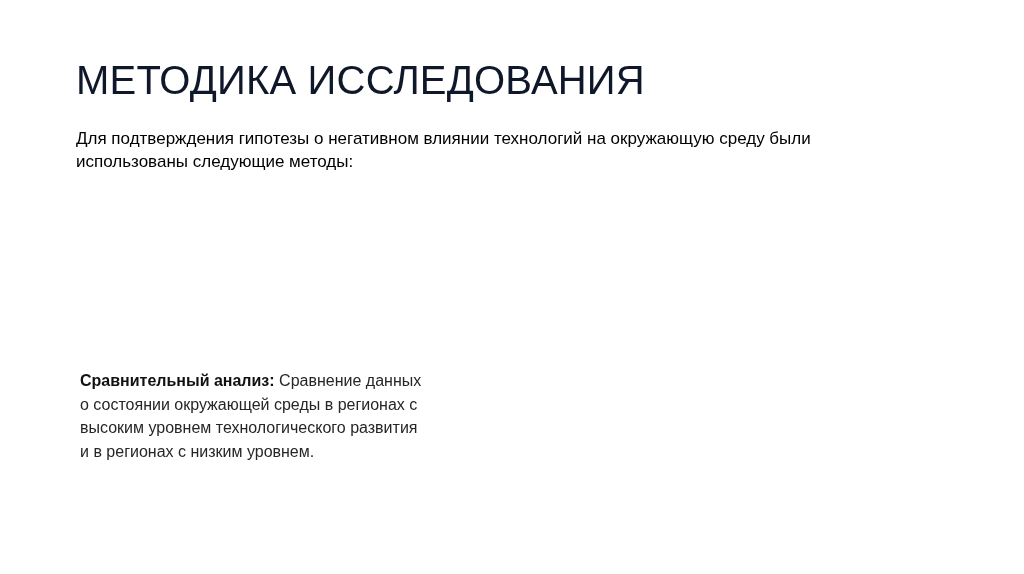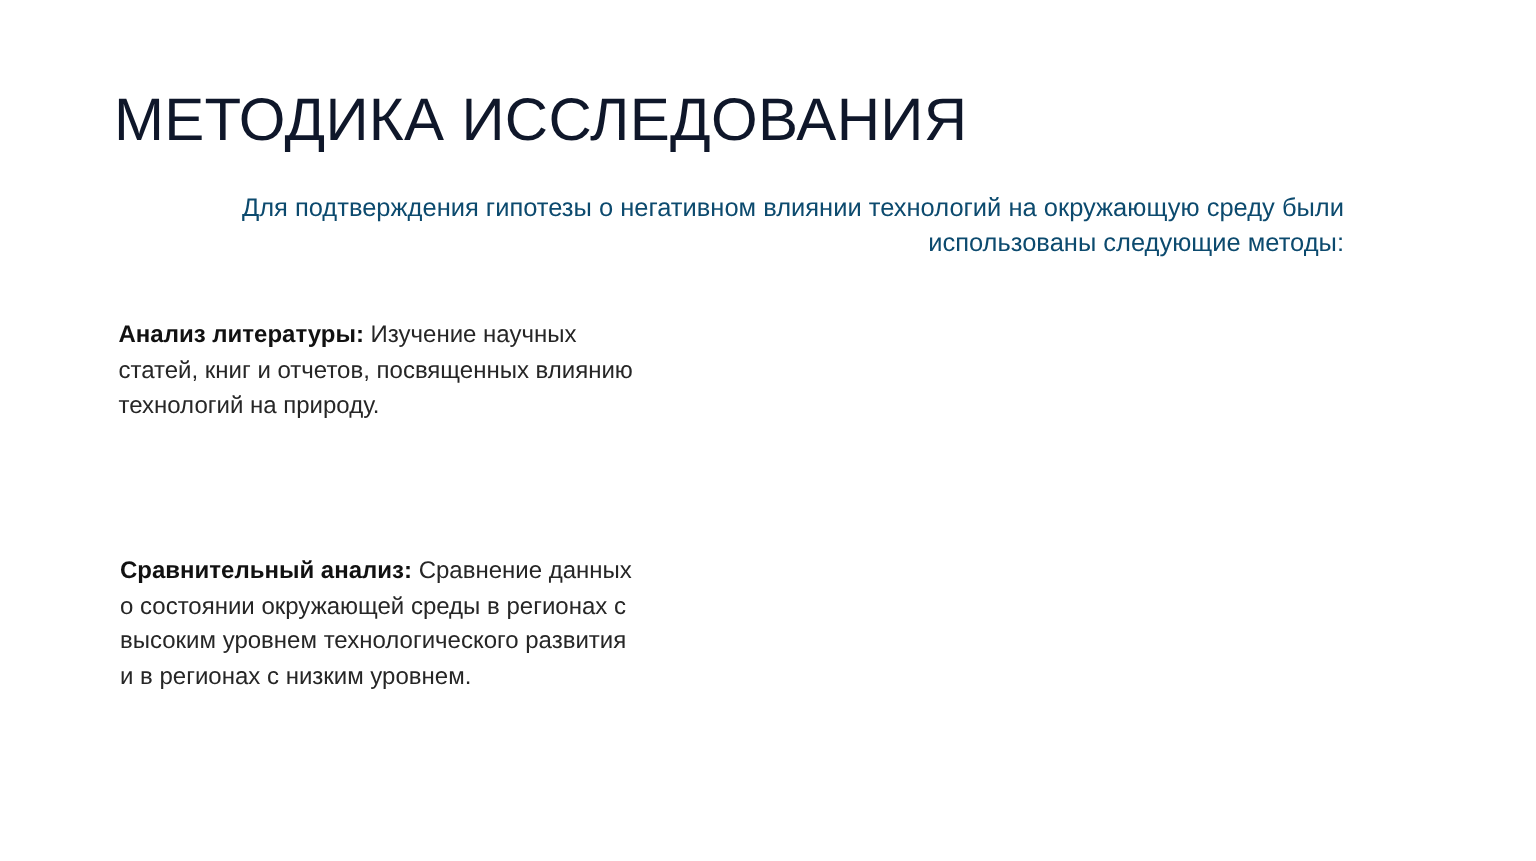--- a/index.html
+++ b/index.html
@@ -33,22 +33,21 @@
       line-height: 1.1;
       white-space: nowrap;
     }
     .intro {
       position: absolute;
       left: 76px;
       top: 127px;
       width: 820px;
       font-size: 17px;
       line-height: 23px;
-      color: #0c4a6e;
-      text-align: right;
+      color: #000000;
     }
     .block {
       position: absolute;
       font-size: 16px;
       line-height: 23.5px;
       color: #262626;
     }
     .block .term {
       font-weight: 700;
       color: #111111;
@@ -59,22 +58,19 @@
     .b4 { left: 621px; top: 383px; width: 300px; }
   </style>
 </head>
 <body>
 
 <div class="slide">
   <div class="title">МЕТОДИКА ИССЛЕДОВАНИЯ</div>
 
   <div class="intro">Для подтверждения гипотезы о негативном влиянии технологий на окружающую среду были использованы следующие методы:</div>
 
-  <div class="block b1">
-    <span class="term">Анализ литературы:</span><span> Изучение научных статей, книг и отчетов, посвященных влиянию технологий на природу.</span>
-  </div>
 
 
   <div class="block b3">
     <span class="term">Сравнительный анализ:</span><span> Сравнение данных о состоянии окружающей среды в регионах с высоким уровнем технологического развития и в регионах с низким уровнем.</span>
   </div>
 
 </div>
 
 </body></html>

